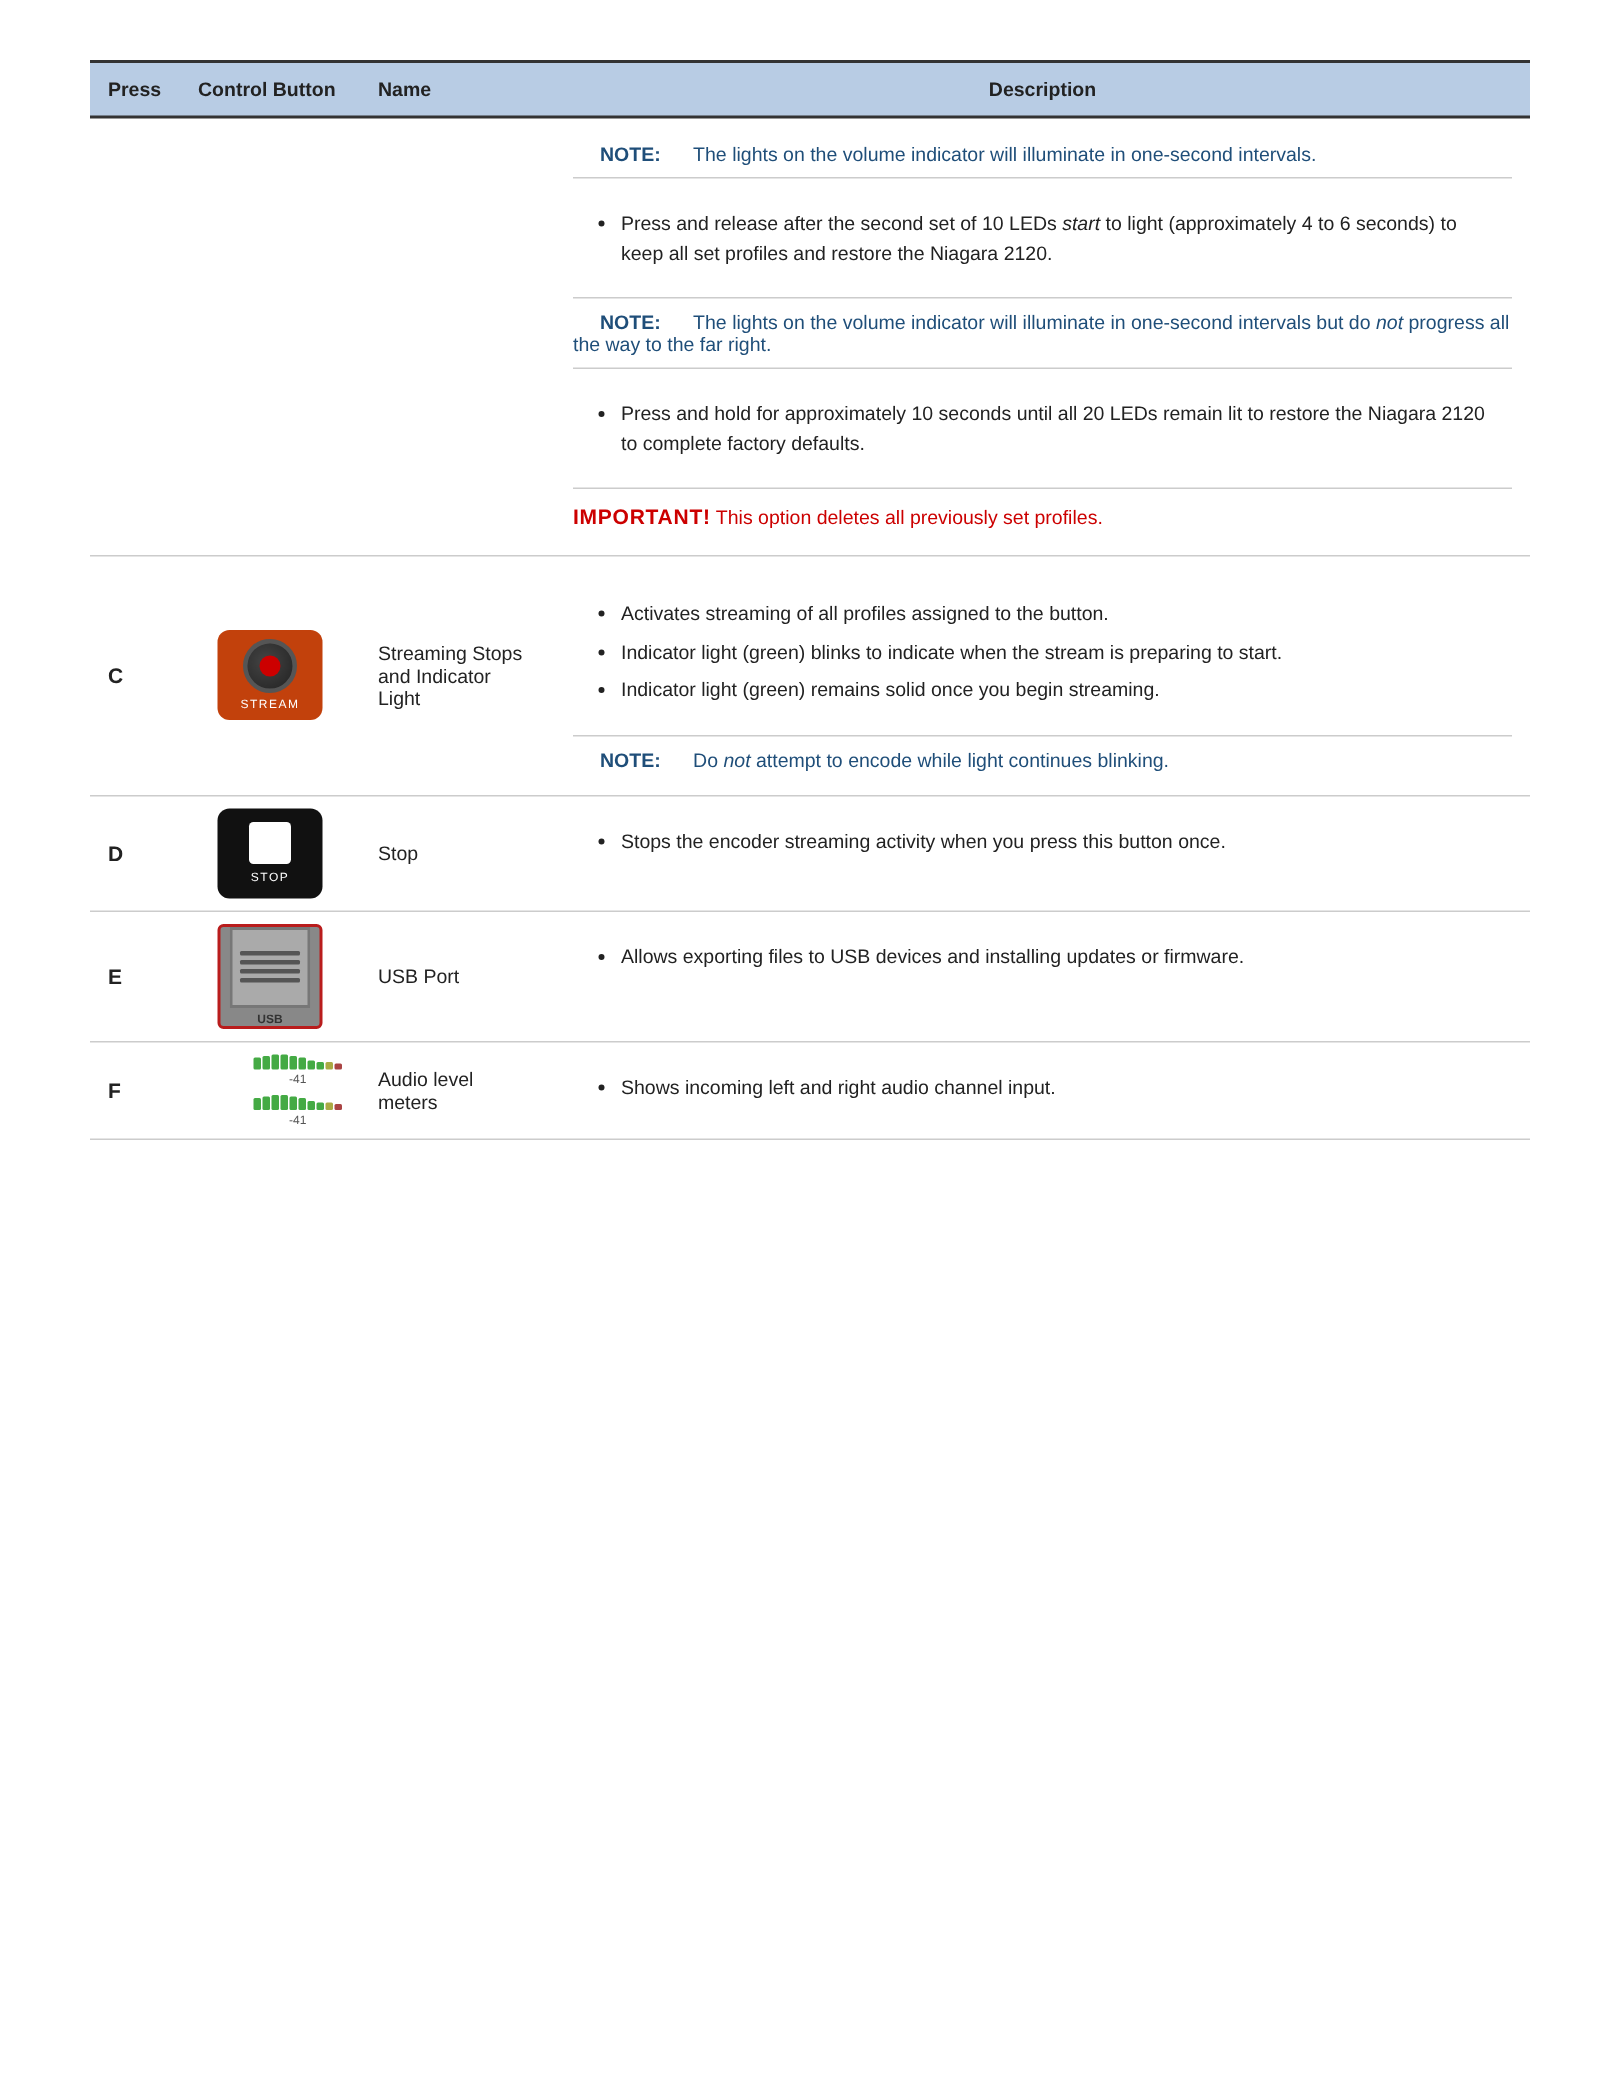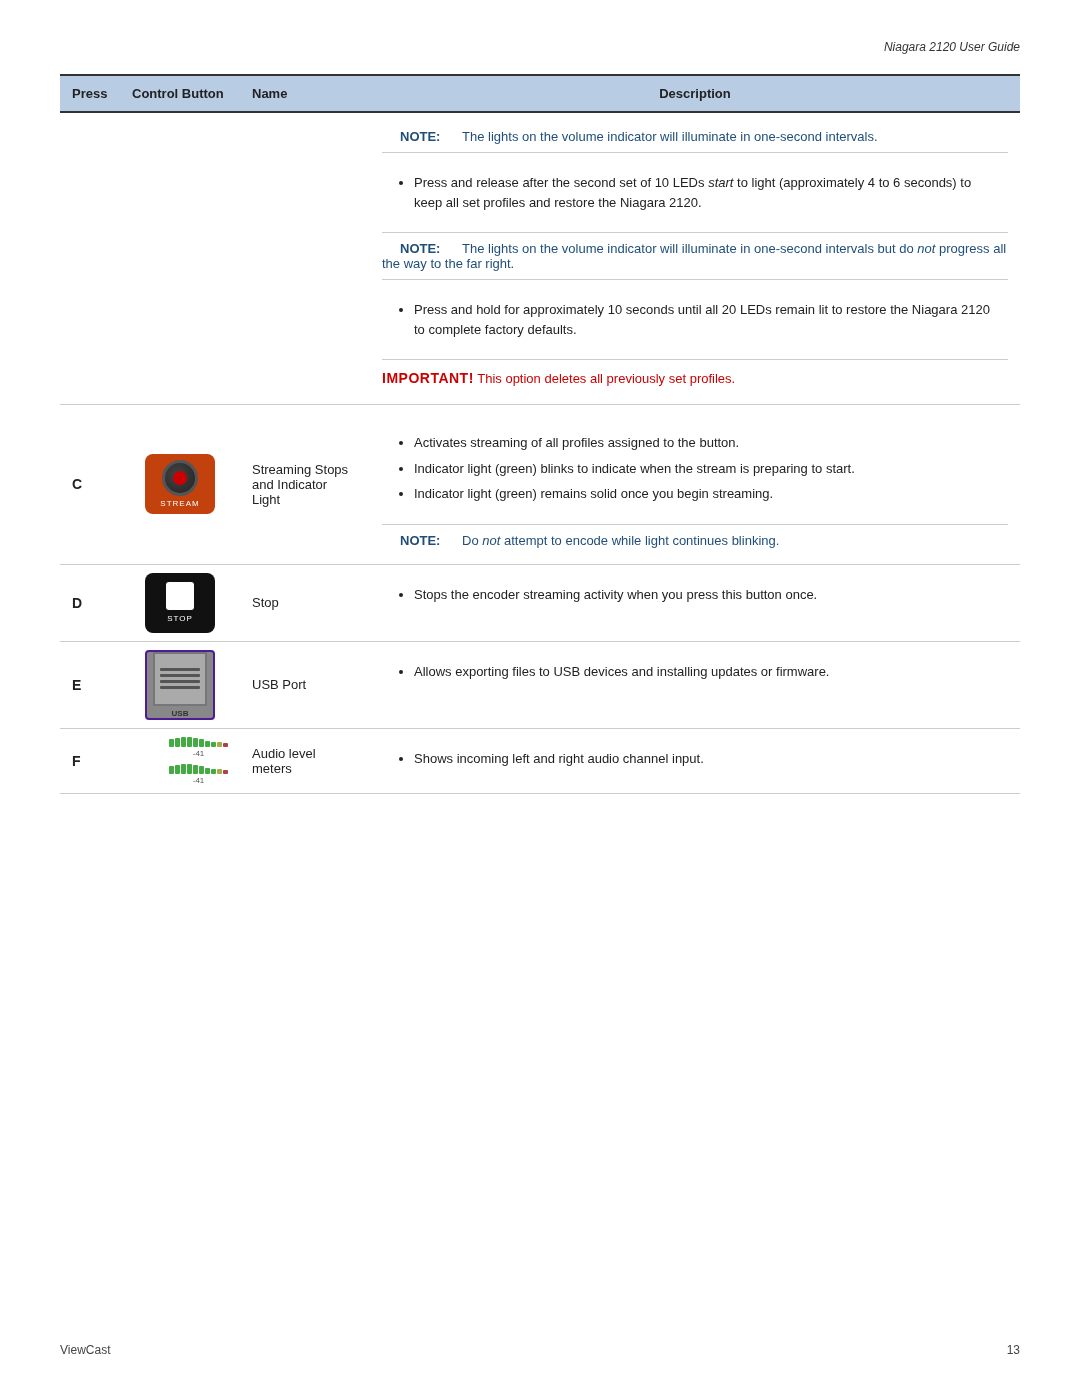--- a/index.html
+++ b/index.html
@@ -163,21 +163,21 @@
     }
     .btn-usb {
       width: 70px;
       height: 70px;
       background: #888;
       border-radius: 4px;
       display: inline-flex;
       flex-direction: column;
       align-items: center;
       justify-content: center;
-      border: 2px solid #4c1d95;
+      border: 2px solid #b91c1c;
     }
     .btn-usb-inner {
       width: 54px;
       height: 54px;
       background: #aaa;
       border: 2px solid #777;
       display: flex;
       flex-direction: column;
       align-items: center;
       justify-content: center;
@@ -233,23 +233,20 @@
       display: flex;
       justify-content: space-between;
       font-size: 12px;
       color: #444;
     }
   </style>
 </head>
 <body>
 
 <div class="page">
-  <div class="page-header">
-    <span>Niagara 2120 User Guide</span>
-  </div>
 
   <table class="main-table">
     <thead>
       <tr>
         <th>Press</th>
         <th>Control Button</th>
         <th>Name</th>
         <th class="desc-col">Description</th>
       </tr>
     </thead>
@@ -387,17 +384,13 @@
         <td class="name-col">Audio level meters</td>
         <td class="desc-col">
           <ul class="bullet-list">
             <li>Shows incoming left and right audio channel input.</li>
           </ul>
         </td>
       </tr>
     </tbody>
   </table>
 
-  <div class="page-footer">
-    <span>ViewCast</span>
-    <span>13</span>
-  </div>
 </div>
 
 </body></html>

